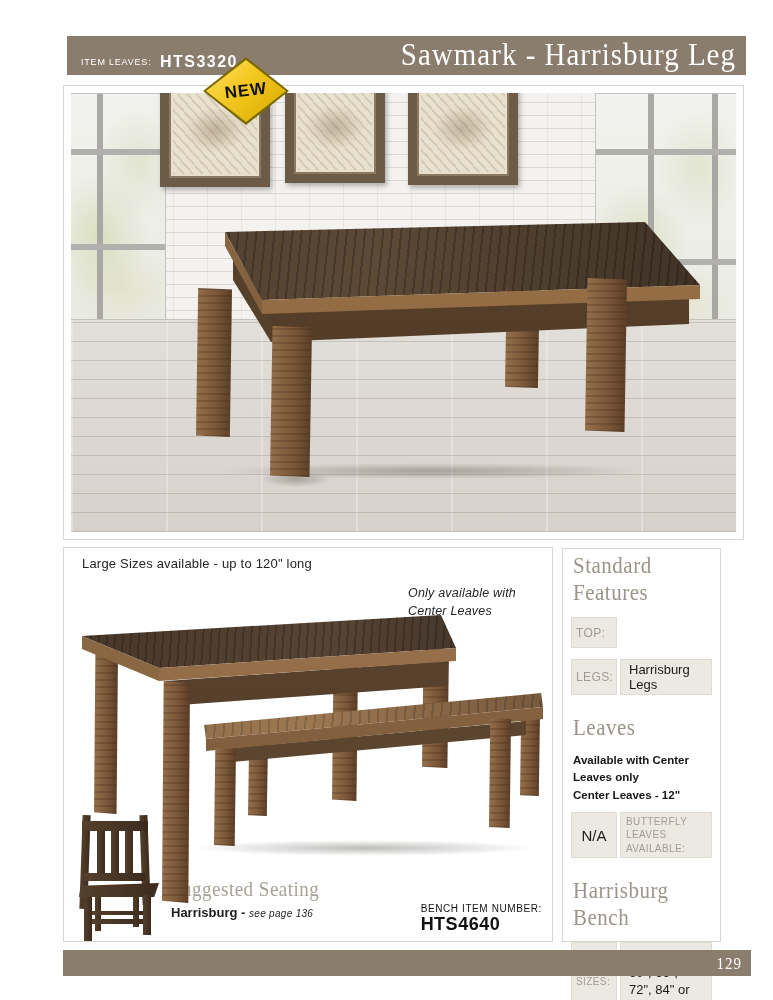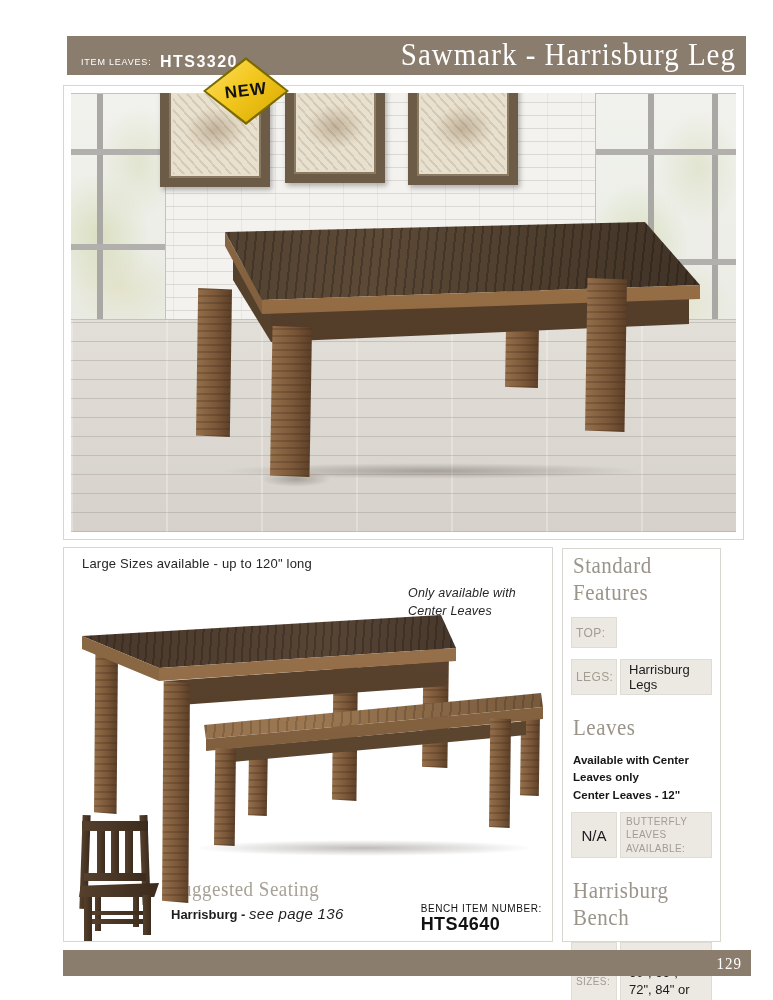--- a/index.html
+++ b/index.html
@@ -129,21 +129,21 @@
   .c-legFL{left:5px;top:82px;width:8px;height:44px;}
   .c-legFR{left:64px;top:80px;width:8px;height:40px;}
   .c-legRL{left:16px;top:80px;width:6px;height:36px;}
   .c-legRR{left:54px;top:78px;width:6px;height:34px;}
   .c-str1{left:8px;top:104px;width:62px;height:5px;}
   .c-str2{left:12px;top:96px;width:52px;height:4px;}
 
   .sug-heading{position:absolute;left:107px;top:331px;color:#a8a296;
     font-family:"Liberation Serif",serif;font-size:19px;letter-spacing:.5px;transform:scaleY(1.08);}
   .sug-line{position:absolute;left:107px;top:357px;font-size:13px;color:#1e1e1e;font-weight:bold;}
-  .sug-line .pref{font-weight:normal;font-size:15px;font-style:italic;letter-spacing:.3px;}
+  .sug-line .pref{font-weight:normal;font-size:10px;font-style:italic;letter-spacing:.3px;}
   .bench-id{position:absolute;right:10px;top:355px;text-align:left;color:#111;}
   .bench-id .lbl{font-size:10px;letter-spacing:.6px;}
   .bench-id .num{font-size:18px;font-weight:bold;letter-spacing:.5px;line-height:1.15;}
 
   
   .sidebar{left:562px;top:548px;width:159px;height:394px;padding:2px 8px;}
   .sb-heading{font-family:"Liberation Serif",serif;color:var(--heading-gray,#9B948A);
     font-size:21px;letter-spacing:.5px;transform:scaleY(1.1);transform-origin:left bottom;
     margin:6px 0 10px 2px;}
   .feat-row{display:flex;gap:3px;margin-bottom:11px;}

